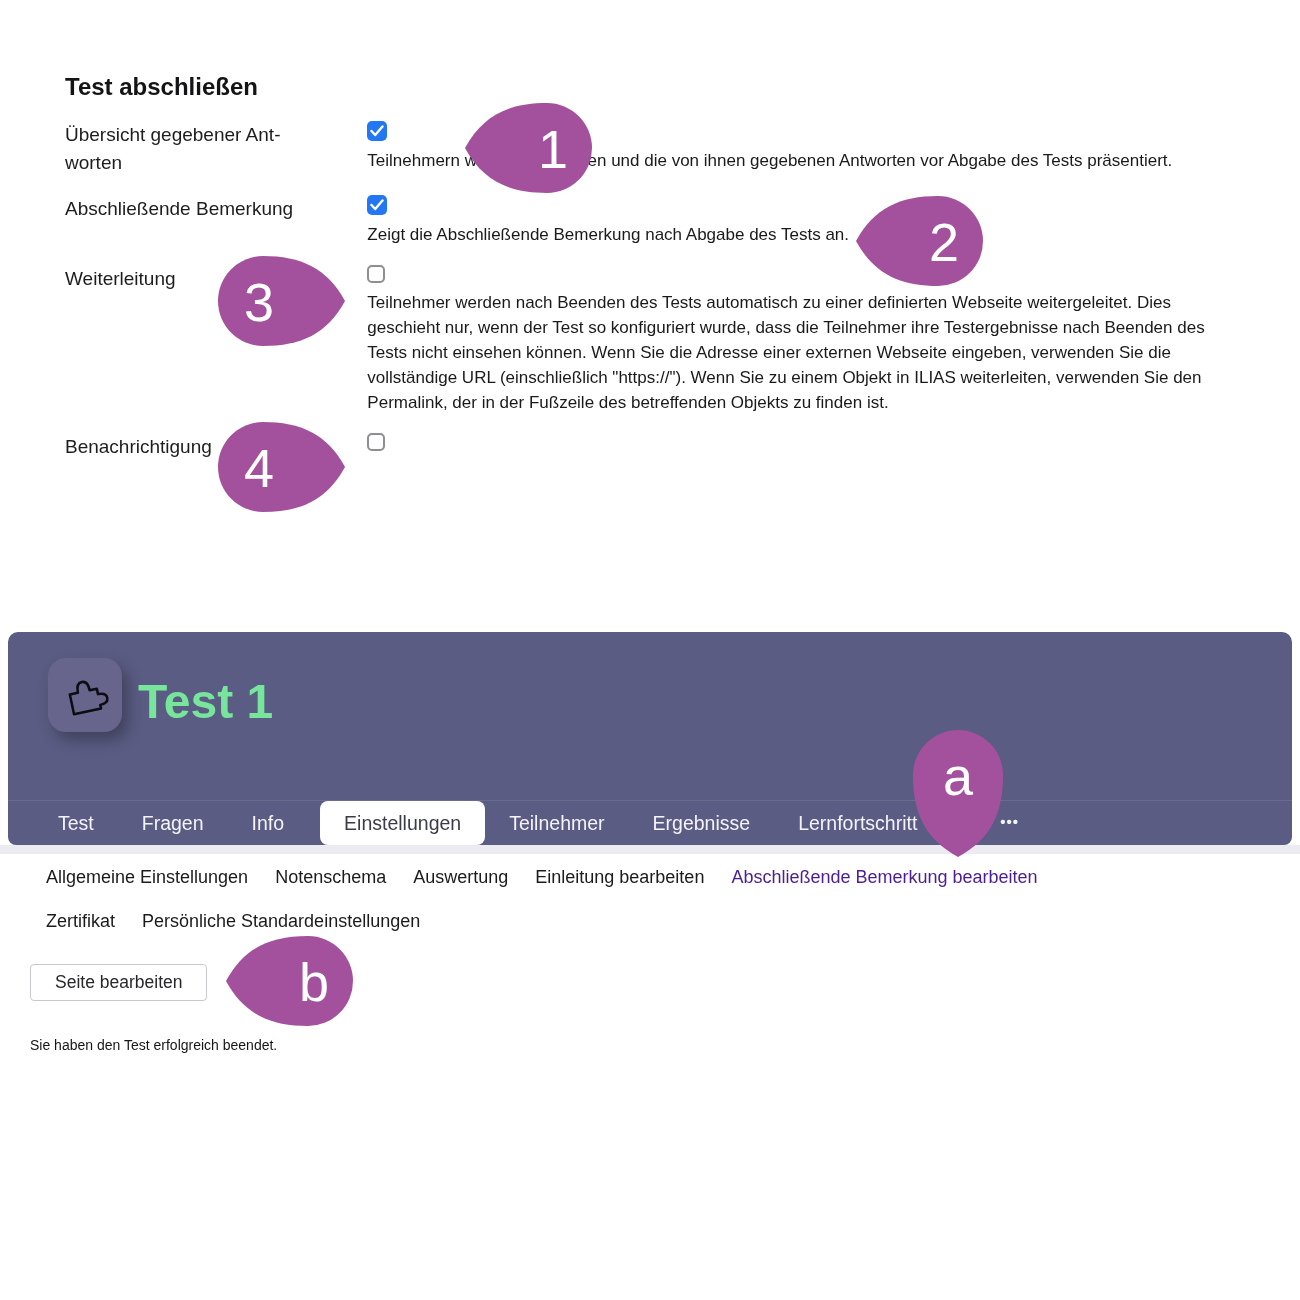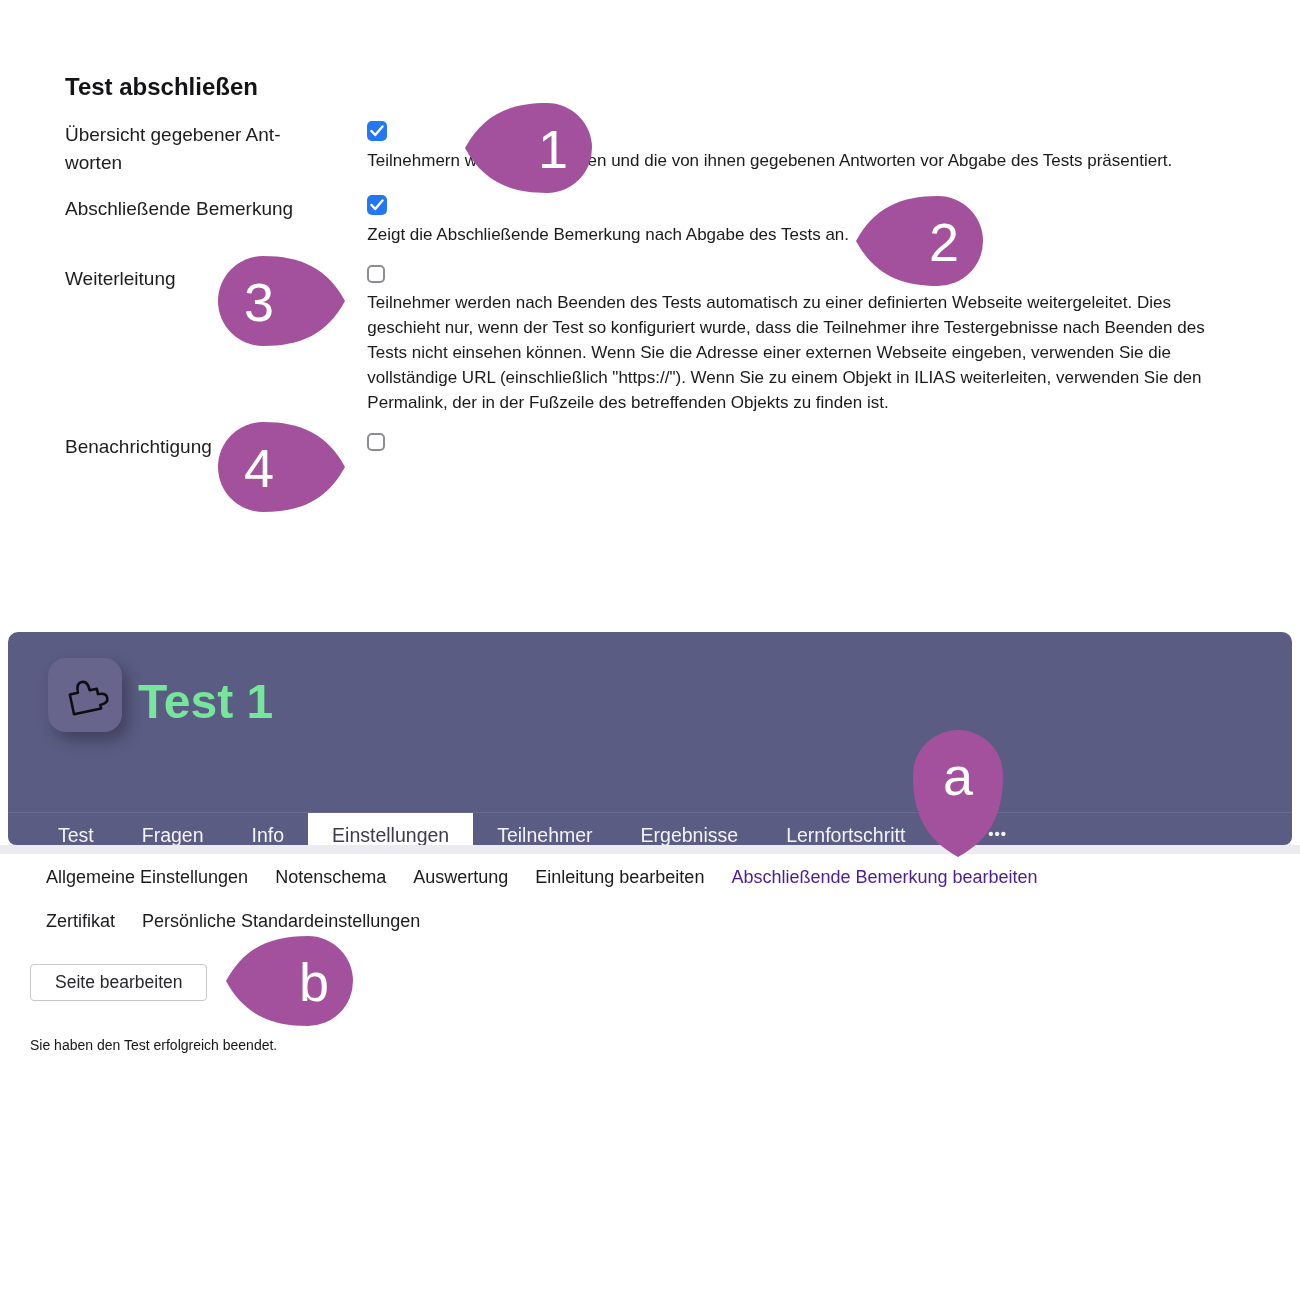--- a/index.html
+++ b/index.html
@@ -21,24 +21,24 @@
   .row-desc { font-size:17px; line-height:25px; color:#1a1a1c; hyphens:auto; -webkit-hyphens:auto; }
 
   
   .hero { position:absolute; top:632px; left:8px; right:8px; height:213px;
     background:#5a5c83; border-radius:10px 10px 8px 8px; }
   .hero-top { display:flex; align-items:flex-start; padding:26px 0 0 40px; }
   .obj-icon { width:74px; height:74px; border-radius:18px; background:#67658c;
     box-shadow:6px 8px 16px rgba(0,0,0,0.30); display:flex; align-items:center; justify-content:center; }
   .obj-icon svg { transform:rotate(-12deg); }
   .hero-title { margin:16px 0 0 16px; font-size:48px; font-weight:700; color:#77e59b; }
-  .tabbar { position:absolute; bottom:0; left:0; right:0; height:33px; display:flex;
+  .tabbar { position:absolute; bottom:0; left:0; right:0; height:45px; display:flex;
     align-items:stretch; padding-left:26px; border-top:1px solid rgba(255,255,255,0.10); }
   .tab { font-size:19.5px; line-height:44px; color:#f3f3f8; padding:0 24px; cursor:pointer; white-space:nowrap; }
-  .tab.active { background:#ffffff; color:#3c3c49; border-radius:0; }
+  .tab.active { background:#ffffff; color:#3c3c49; border-radius:8px;margin-left:12px; }
   .tab-ellipsis { font-size:19px; line-height:42px; color:#f3f3f8; margin-left:32px; cursor:pointer; }
   .tab-dots { font-size:15px; line-height:42px; font-weight:700; letter-spacing:1px; color:#f3f3f8; margin-left:8px; cursor:pointer; }
 
   .hero-band { position:absolute; top:845px; left:0; width:1300px; height:9px; background:#edebf2; }
 
   
   .subnav { position:absolute; top:864px; left:46px; right:30px; font-size:18px; }
   .subnav-row { display:flex; flex-wrap:nowrap; line-height:26px; }
   .subnav-row + .subnav-row { margin-top:18px; }
   .subnav-item { color:#1b1b1e; margin-right:27px; cursor:pointer; white-space:nowrap; }

